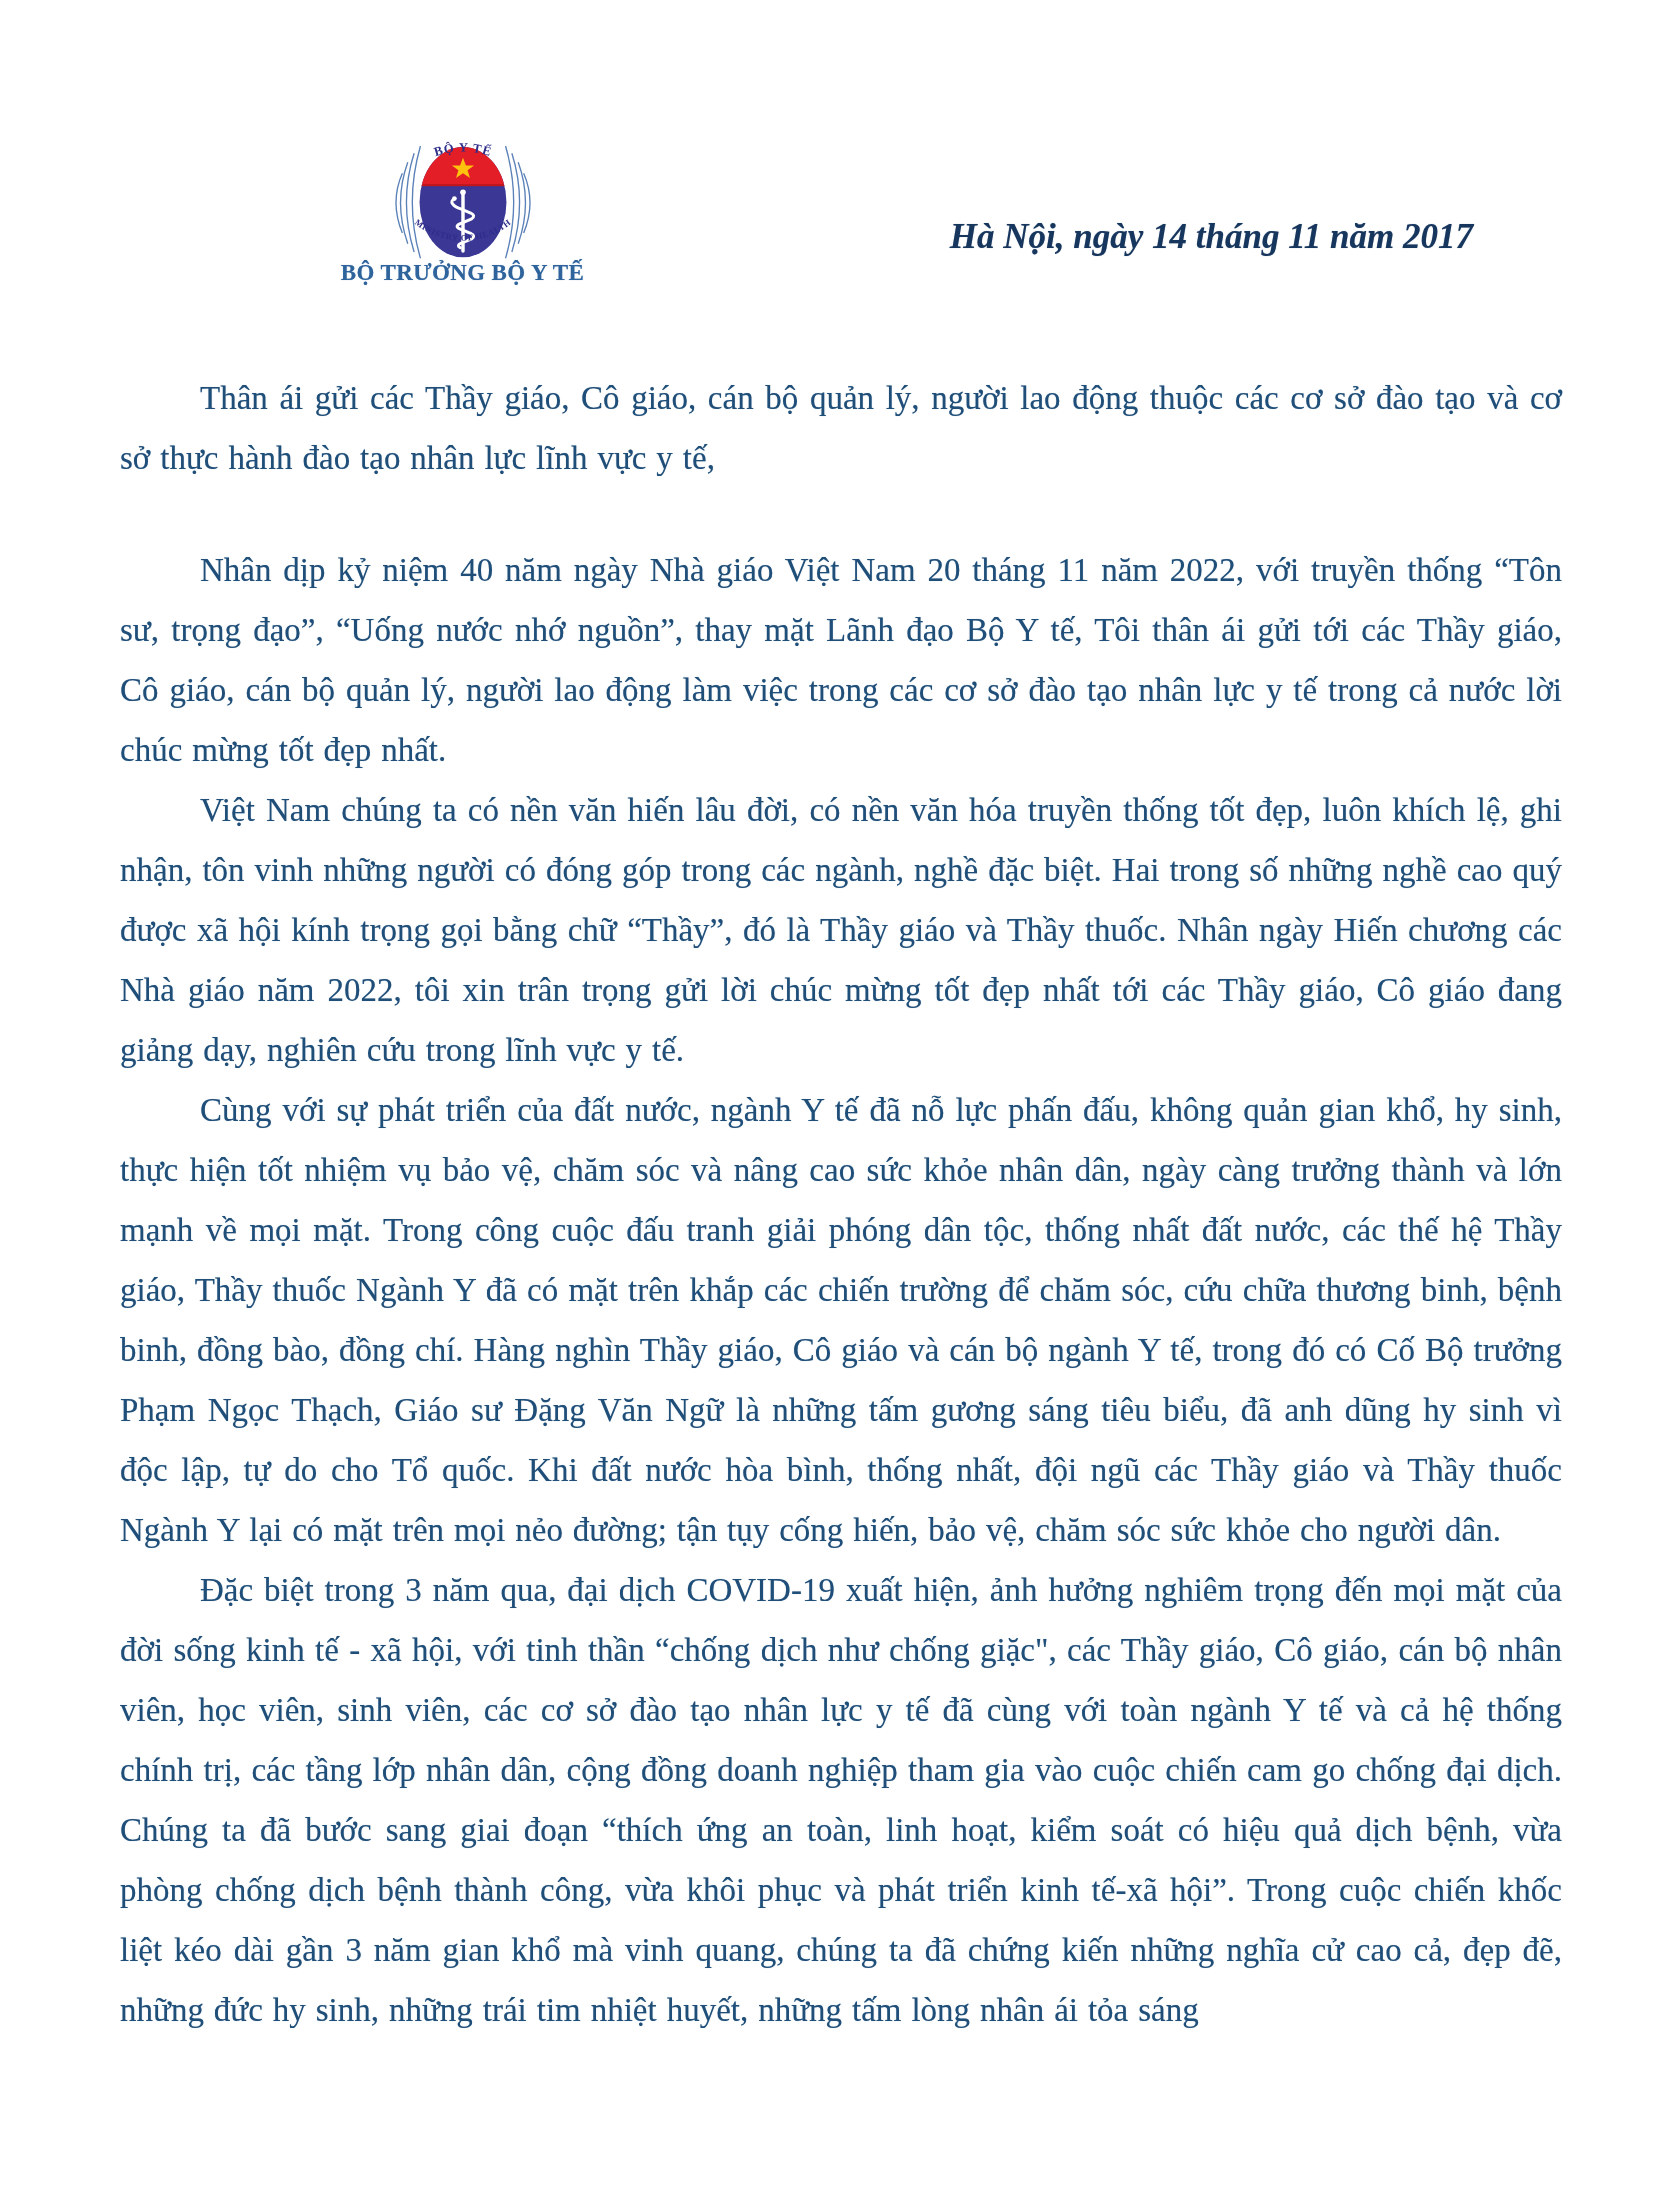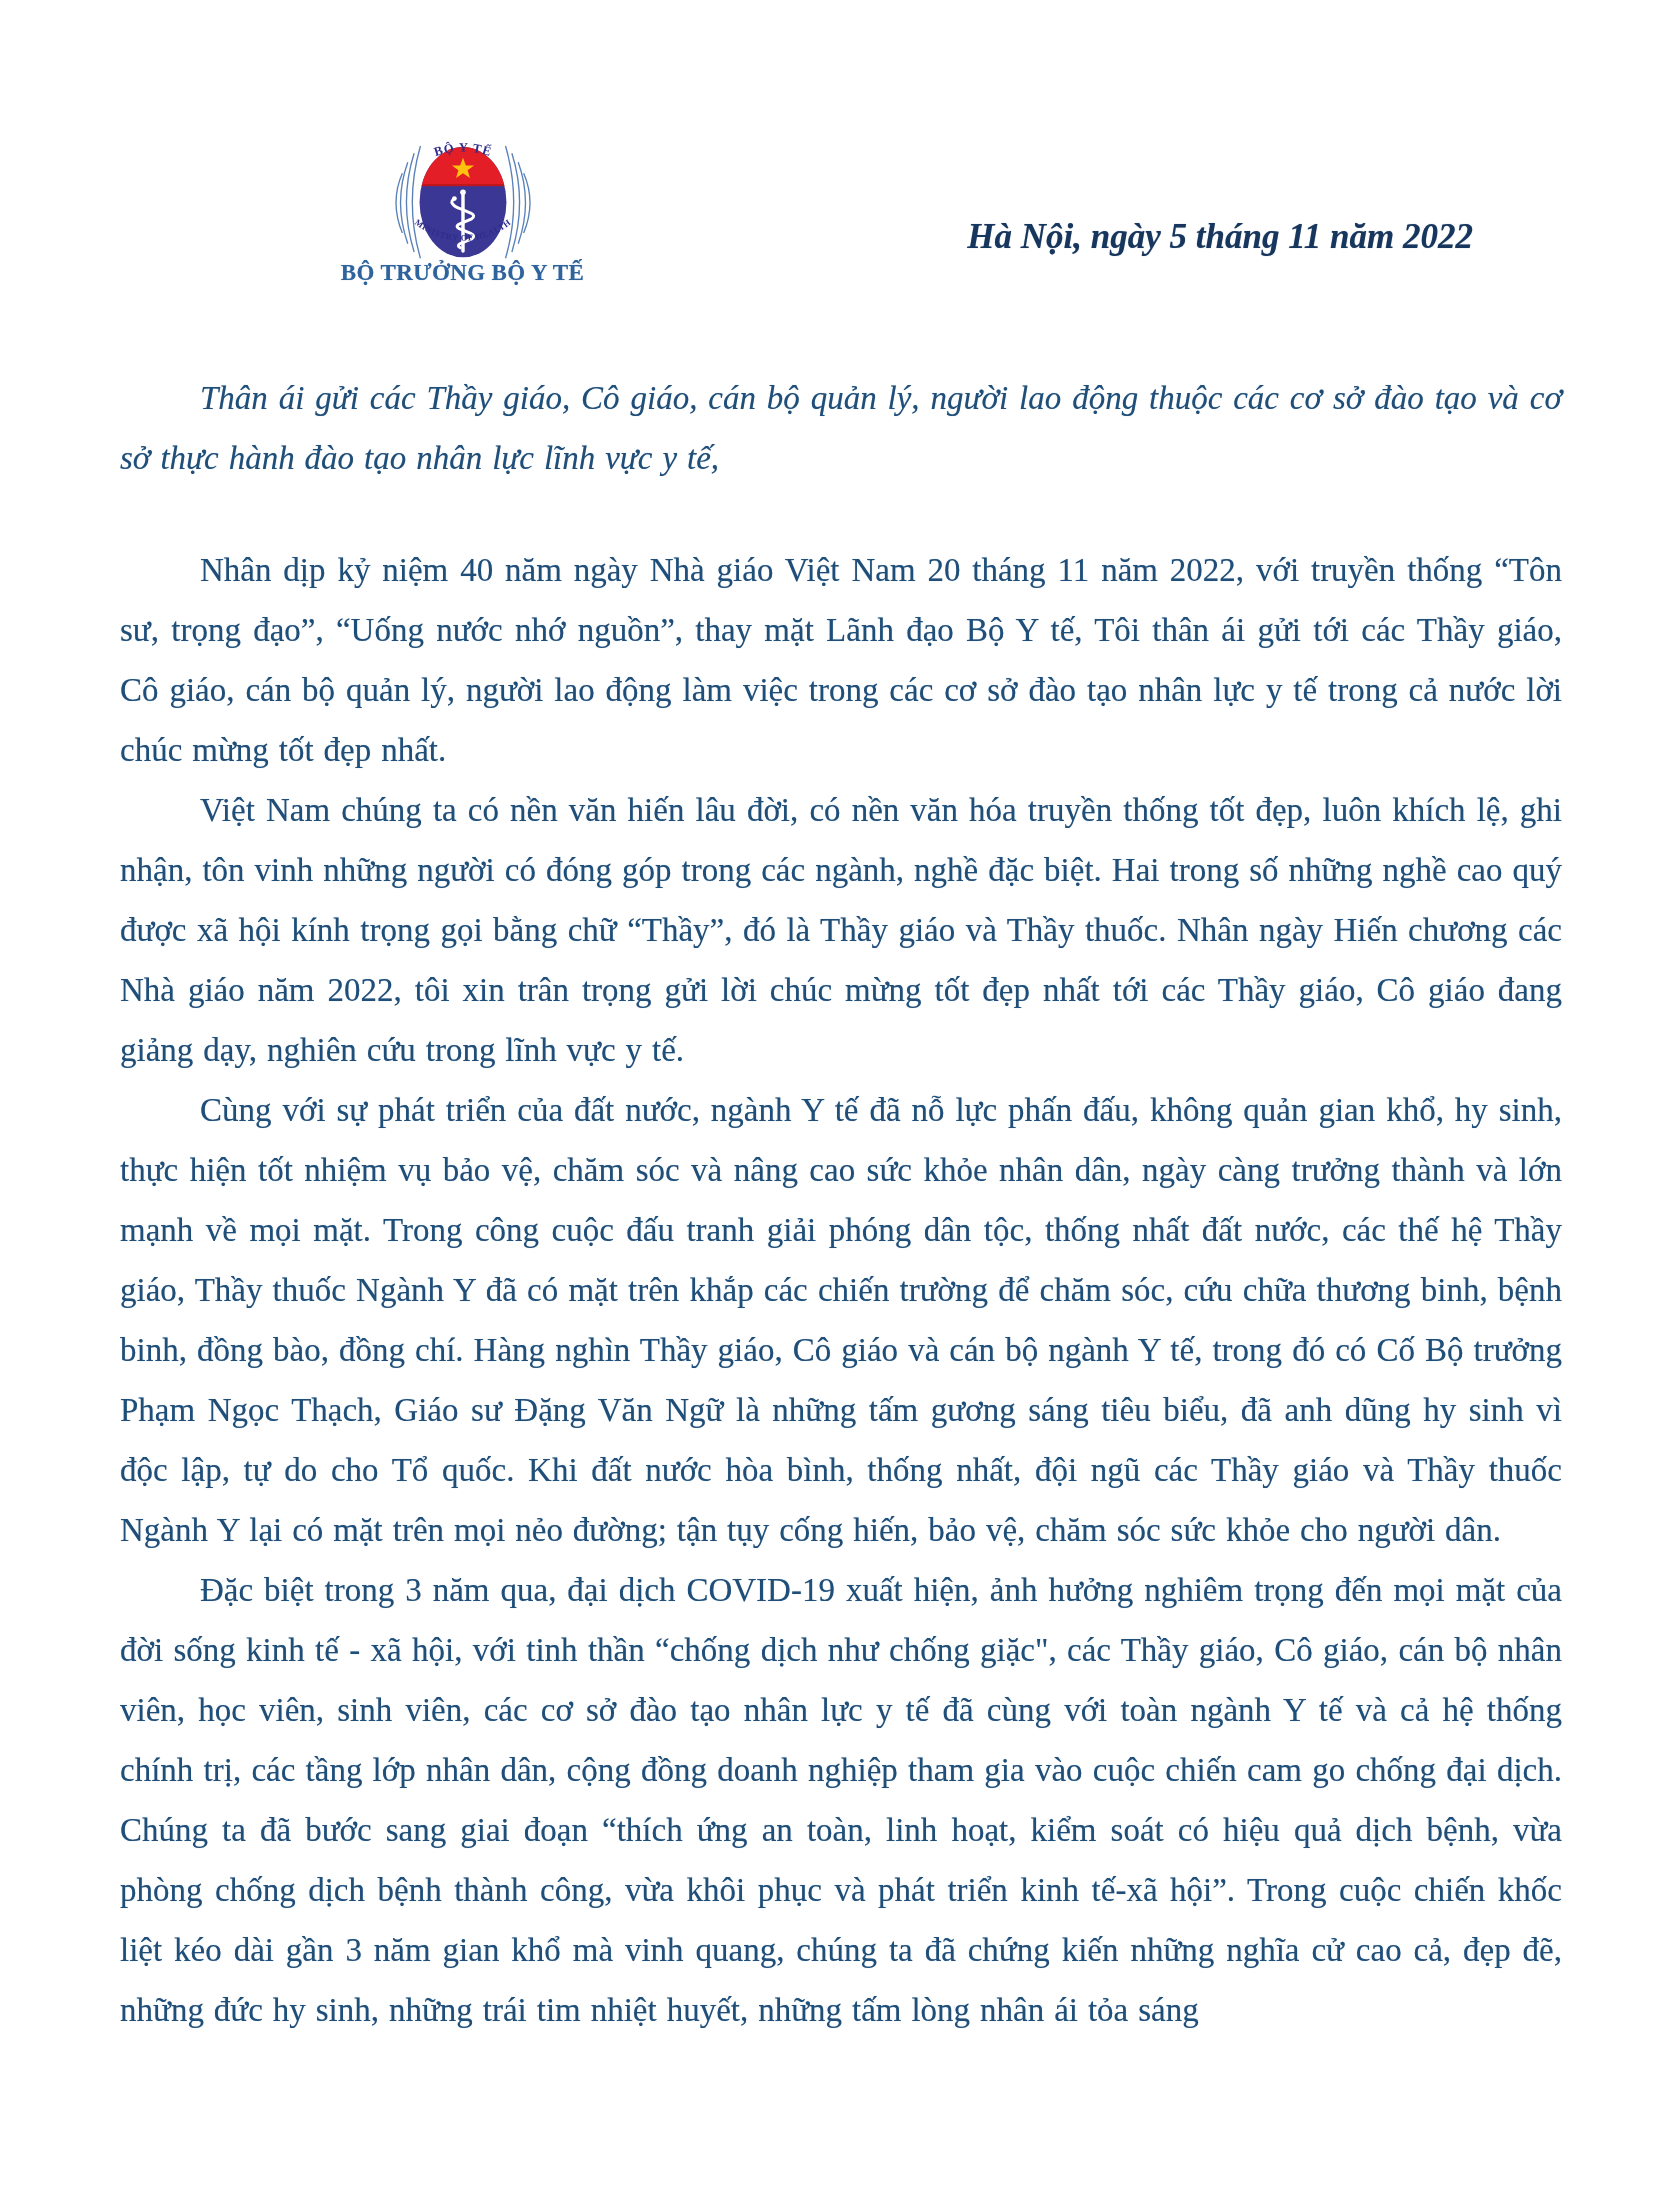--- a/index.html
+++ b/index.html
@@ -42,21 +42,20 @@
   
   .letter{
     font-size:33px;
     line-height:60px;
     text-align:justify;
     word-spacing:1.7px;
     text-shadow:0 0 0.9px rgba(31,78,121,.45);
   }
   .letter p{margin:0;text-indent:80px;}
   .salutation{
-    font-style:italic;
     margin:0 0 52px 0 !important;
   }
 </style>
 </head>
 <body>
 
 <div class="page">
   <div class="content">
 
     <div class="header">
@@ -101,21 +100,21 @@
             <textPath href="#arcTop" startOffset="50%" text-anchor="middle">BỘ Y TẾ</textPath>
           </text>
           <text font-size="9.5" font-weight="bold" fill="#2f2d8a" letter-spacing=".6" font-family="Liberation Serif, DejaVu Serif, serif">
             <textPath href="#arcBottom" startOffset="50%" text-anchor="middle">MINISTRY OF HEALTH</textPath>
           </text>
         </svg>
 
         <div class="brand-title">BỘ TRƯỞNG BỘ Y TẾ</div>
       </div>
 
-      <div class="dateline">Hà Nội, ngày 5 tháng 11 năm 2022</div>
+      <div class="dateline">Hà Nội, ngày 14 tháng 11 năm 2017</div>
     </div>
 
     <div class="letter">
       <p class="salutation">Thân ái gửi các Thầy giáo, Cô giáo, cán bộ quản lý, người lao động thuộc các cơ sở đào tạo và cơ sở thực hành đào tạo nhân lực lĩnh vực y tế,</p>
 
       <p>Nhân dịp kỷ niệm 40 năm ngày Nhà giáo Việt Nam 20 tháng 11 năm 2022, với truyền thống “Tôn sư, trọng đạo”, “Uống nước nhớ nguồn”, thay mặt Lãnh đạo Bộ Y tế, Tôi thân ái gửi tới các Thầy giáo, Cô giáo, cán bộ quản lý, người lao động làm việc trong các cơ sở đào tạo nhân lực y tế trong cả nước lời chúc mừng tốt đẹp nhất.</p>
 
       <p>Việt Nam chúng ta có nền văn hiến lâu đời, có nền văn hóa truyền thống tốt đẹp, luôn khích lệ, ghi nhận, tôn vinh những người có đóng góp trong các ngành, nghề đặc biệt. Hai trong số những nghề cao quý được xã hội kính trọng gọi bằng chữ “Thầy”, đó là Thầy giáo và Thầy thuốc. Nhân ngày Hiến chương các Nhà giáo năm 2022, tôi xin trân trọng gửi lời chúc mừng tốt đẹp nhất tới các Thầy giáo, Cô giáo đang giảng dạy, nghiên cứu trong lĩnh vực y tế.</p>
 
       <p>Cùng với sự phát triển của đất nước, ngành Y tế đã nỗ lực phấn đấu, không quản gian khổ, hy sinh, thực hiện tốt nhiệm vụ bảo vệ, chăm sóc và nâng cao sức khỏe nhân dân, ngày càng trưởng thành và lớn mạnh về mọi mặt. Trong công cuộc đấu tranh giải phóng dân tộc, thống nhất đất nước, các thế hệ Thầy giáo, Thầy thuốc Ngành Y đã có mặt trên khắp các chiến trường để chăm sóc, cứu chữa thương binh, bệnh binh, đồng bào, đồng chí. Hàng nghìn Thầy giáo, Cô giáo và cán bộ ngành Y tế, trong đó có Cố Bộ trưởng Phạm Ngọc Thạch, Giáo sư Đặng Văn Ngữ là những tấm gương sáng tiêu biểu, đã anh dũng hy sinh vì độc lập, tự do cho Tổ quốc. Khi đất nước hòa bình, thống nhất, đội ngũ các Thầy giáo và Thầy thuốc Ngành Y lại có mặt trên mọi nẻo đường; tận tụy cống hiến, bảo vệ, chăm sóc sức khỏe cho người dân.</p>

